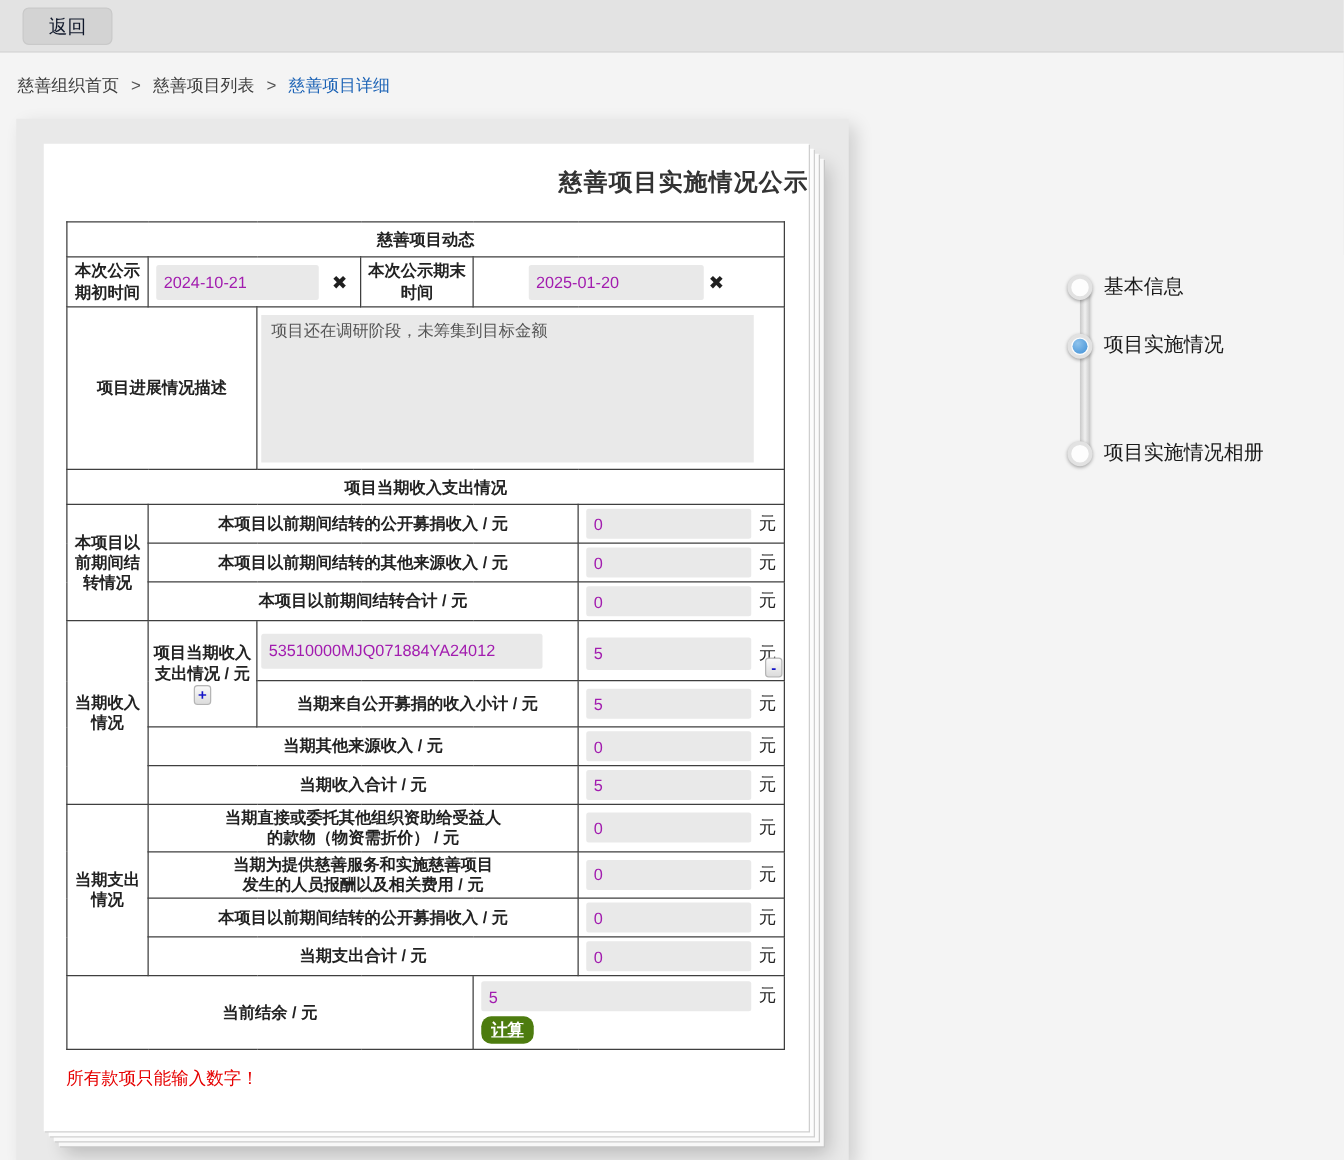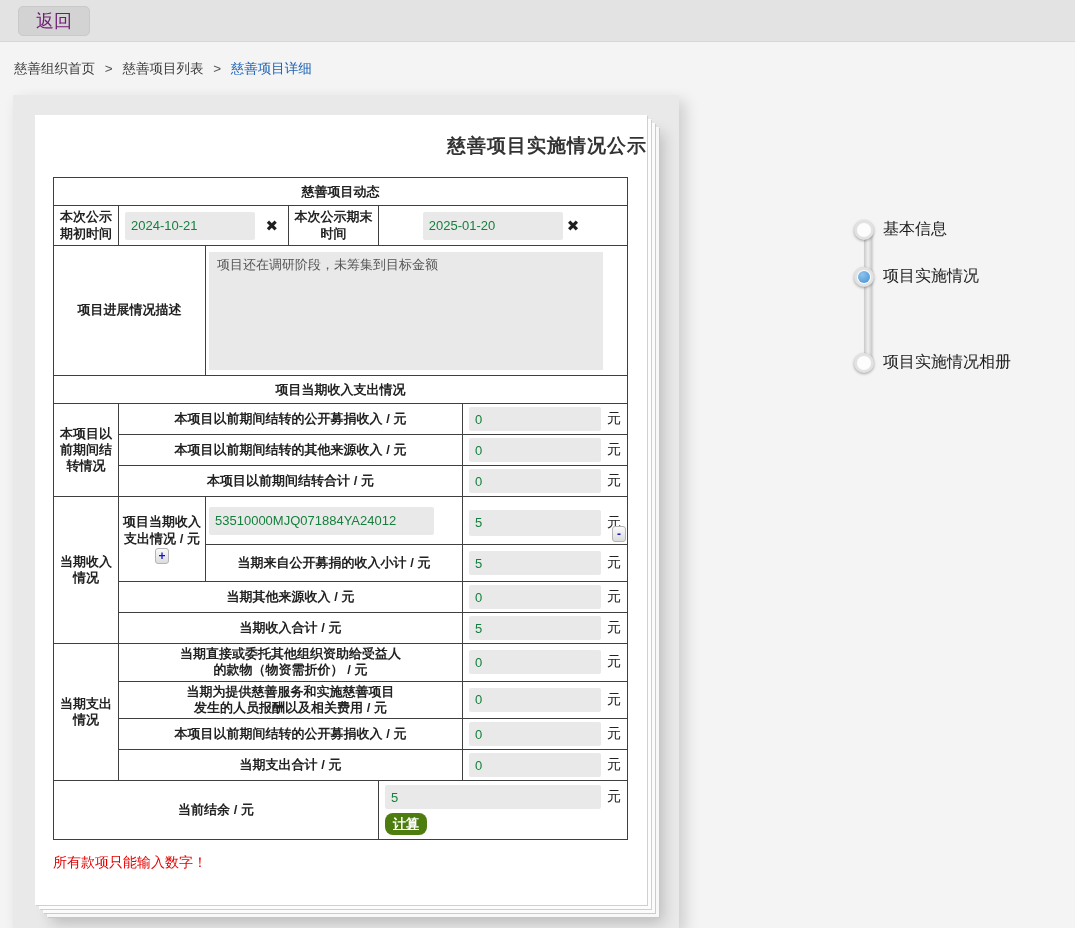--- a/index.html
+++ b/index.html
@@ -8,21 +8,21 @@
     font-family: "Liberation Sans", "DejaVu Sans", sans-serif;
     background:#f4f4f4; color:#333; overflow:hidden; position:relative;
   }
   .page { position:absolute; inset:0; width:1075px; height:928px; overflow:hidden; }
 
   
   .topbar { position:absolute; left:0; top:0; width:1075px; height:42px;
             background:#e3e3e3; border-bottom:1px solid #d6d6d6; }
   .back-btn { position:absolute; left:18px; top:6px; width:72px; height:30px;
               background:#d3d3d3; border:1px solid #c9c9c9; border-radius:5px;
-              color:#701a75; font-size:18px; cursor:pointer; }
+              color:#0f172a; font-size:15px; cursor:pointer; }
 
   
   .breadcrumb { position:absolute; left:14px; top:60px; font-size:13.5px; color:#3c3c3c; }
   .breadcrumb .crumb { cursor:pointer;text-align:right; }
   .breadcrumb .sep { color:#555; margin:0 6px; }
   .breadcrumb .crumb.current { color:#1b62b5; }
 
   
   .panel { position:absolute; left:13px; top:95px; width:666px; height:833px;
            background:#e9e9e9; box-shadow:6px 6px 14px rgba(0,0,0,.16); }
@@ -40,21 +40,21 @@
 
   
   table.pub { border-collapse:collapse; table-layout:fixed; width:574px;
               margin:18px 0 0 18px; }
   table.pub td { border:1px solid #3f3f3f; vertical-align:middle;
                  font-size:13px; color:#222; }
   td.hdr { font-weight:bold; text-align:center; font-size:14px; height:28px; }
   td.lbl { font-weight:bold; text-align:center; line-height:1.25; padding:2px 2px; }
   td.preline { white-space:pre-line; }
   .cellflex { display:flex; align-items:center; }
-  input.gin { border:0; background:#e9e9e9; border-radius:2px; color:#15803d;
+  input.gin { border:0; background:#e9e9e9; border-radius:2px; color:#a21caf;
               font-size:13px; padding:0 6px; font-family:inherit; }
   .unit { font-size:14px; color:#222; width:26px; text-align:center; flex:0 0 auto; }
   .clear-x { font-size:15px; font-weight:bold; color:#1f1f1f; cursor:pointer;
              padding:0 4px; flex:0 0 auto; }
   textarea.gta { display:block; border:0; background:#e9e9e9; color:#555;
                  font-size:13px; font-family:inherit; resize:none;
                  width:394px; height:118px; margin:5px 0 5px 3px; padding:4px 8px; }
   .mini-btn { display:inline-block; width:14px; height:16px; line-height:14px;
               background:linear-gradient(#fafafa,#dcdcdc); border:1px solid #b5b5b5;
               border-radius:3px; color:#1414c8; font-weight:bold; font-size:12px;

